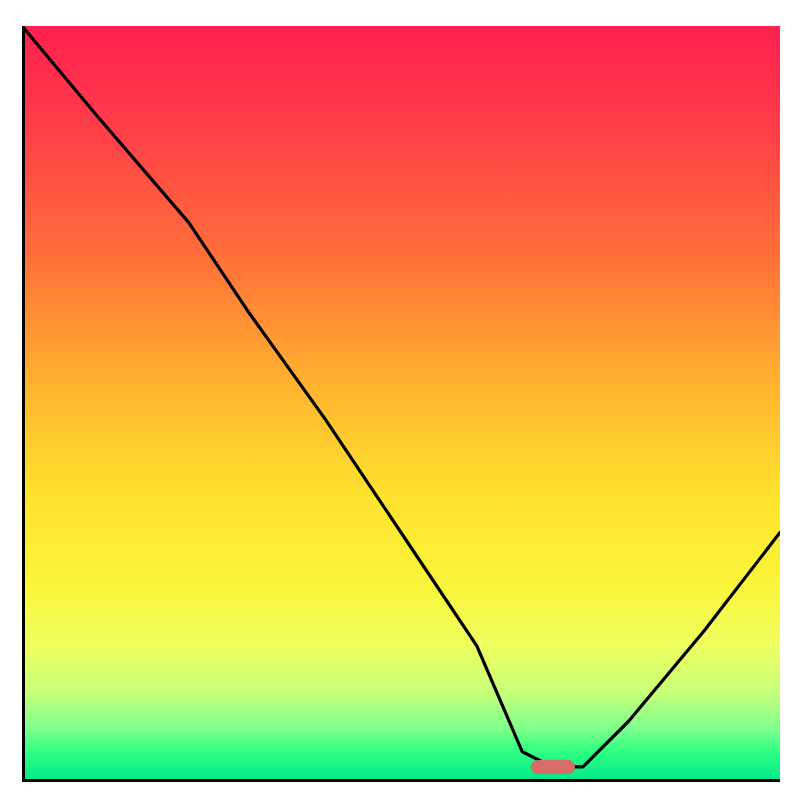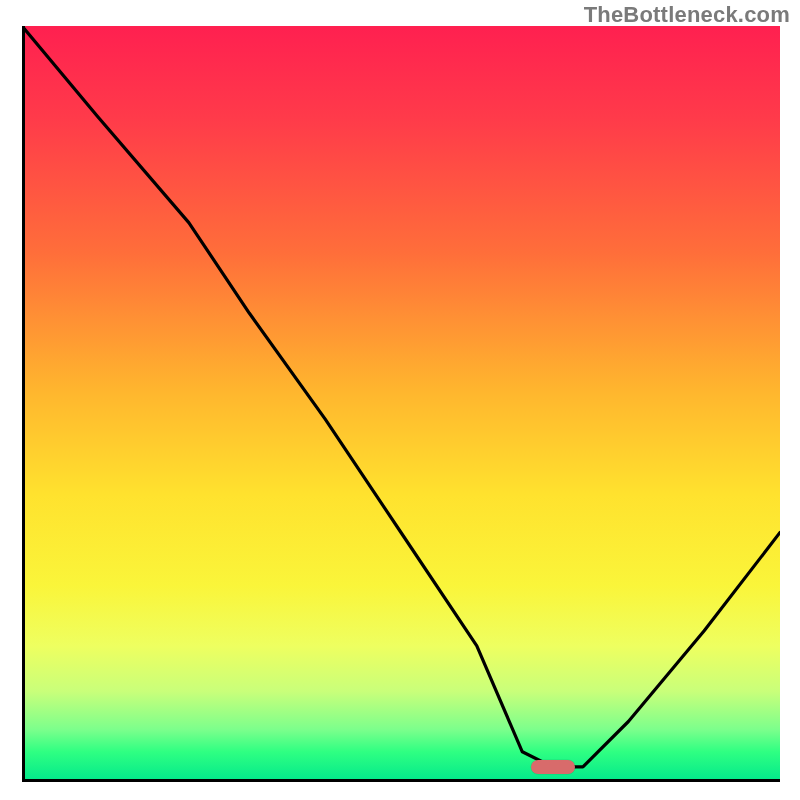--- a/index.html
+++ b/index.html
@@ -84,21 +84,20 @@
     border-radius: 7px;
     background: #d86b6b;
     box-shadow: 0 0 0 0.5px rgba(0,0,0,0.1);
   }
 </style>
 </head>
 <body>
 
 <div class="canvas">
 
-  <div class="watermark">TheBottleneck.com</div>
 
   <div class="plot-area">
     <div class="gradient-fill"></div>
 
     <svg class="curve" viewBox="0 0 758 756" preserveAspectRatio="none">
       <path id="curve-path" fill="none" stroke="#000000" stroke-width="3.2" stroke-linecap="round" stroke-linejoin="round" d="M0.0 0.0 L75.8 90.7 L166.8 196.6 L227.4 287.3 L303.2 393.1 L379.0 506.5 L454.8 619.9 L500.3 725.8 L530.6 740.9 L560.9 740.9 L606.4 695.5 L682.2 604.8 L758.0 506.5"></path>
     </svg>
 
     <div id="opt-marker" class="marker" style="left: 508.6px; top: 733.88px; background: rgb(216, 107, 107);"></div>
   </div>

